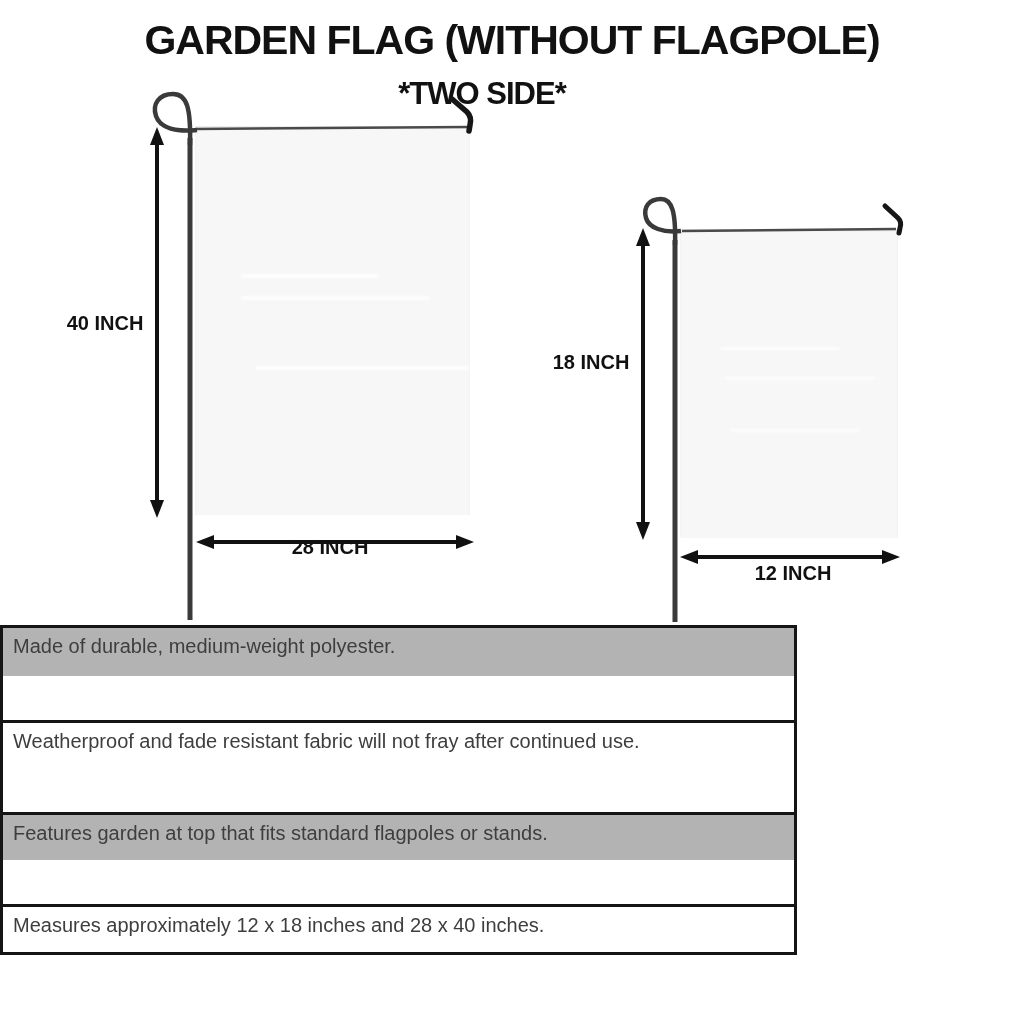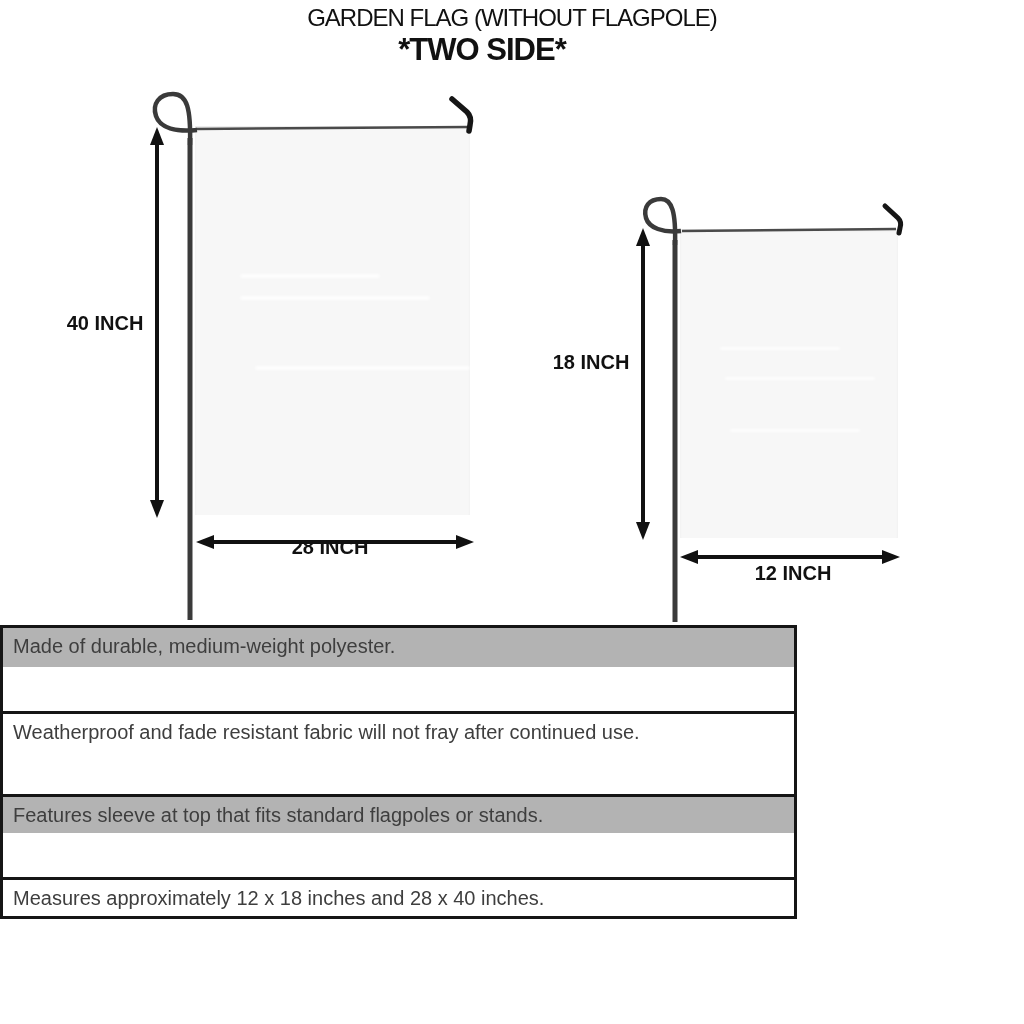--- a/index.html
+++ b/index.html
@@ -26,25 +26,25 @@
   }
 
   
   .title-block{
     position:absolute;
     top:4px;left:0;width:1024px;
     text-align:center;
     color:var(--label-text);
   }
   .title-line1{
-    font-size:24px;
-    font-weight:400;
+    font-size:41px;
+    font-weight:700;
     letter-spacing:-1px;
     line-height:1.18;
-    margin:0;
+    margin:12px;
   }
   .title-line2{
     font-size:31px;
     font-weight:800;
     letter-spacing:-1px;
     line-height:1.18;
     margin:0;
     transform:translateX(-30px);
   }
 
@@ -98,21 +98,21 @@
   
   .spec-table{
     position:absolute;
     left:0;top:625px;
     width:797px;
     border:3px solid var(--table-border);
     box-sizing:border-box;
     background:#ffffff;
   }
   .trow{
-    height:39px;
+    height:48px;
     box-sizing:border-box;
     padding:7px 20px 0 10px;
     font-size:20px;
     color:var(--table-text);
     background:var(--row-white);
     overflow:hidden;
   }
   .trow + .trow{border-top:3px solid var(--table-border);margin-top:44px;}
   .trow:nth-child(odd){background:var(--row-gray);}
 </style>
@@ -185,20 +185,20 @@
   <div class="dim-label lbl-12">12 INCH</div>
 
   <div class="spec-table">
     <div class="trow">
       <span>Made of durable, medium-weight polyester.</span>
     </div>
     <div class="trow">
       <span>Weatherproof and fade resistant fabric will not fray after continued use.</span>
     </div>
     <div class="trow">
-      <span>Features sleeve at top that fits standard flagpoles or stands.</span>
+      <span>Features garden at top that fits standard flagpoles or stands.</span>
     </div>
     <div class="trow">
       <span>Measures approximately 12 x 18 inches and 28 x 40 inches.</span>
     </div>
   </div>
 
 </div>
 
 </body></html>

